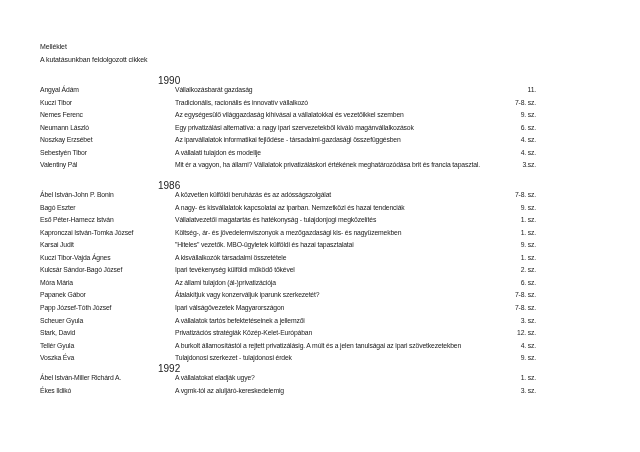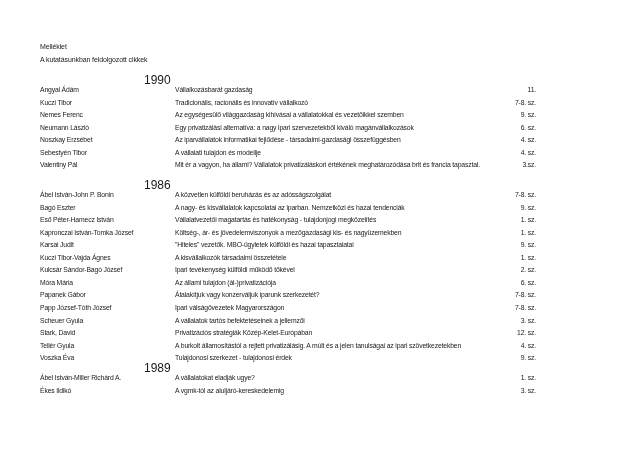--- a/index.html
+++ b/index.html
@@ -2,21 +2,21 @@
 <html><head>
 <meta charset="utf-8">
 <style>
   html, body { margin: 0; padding: 0; background: #ffffff; }
   body {
     width: 640px; height: 452px; position: relative; overflow: hidden;
     font-family: "Liberation Sans", sans-serif; color: #1a1a1a;
   }
   .page { position: absolute; left: 0; top: 0; width: 640px; height: 452px; }
   .hdr { position: absolute; left: 40px; font-size: 7px; line-height: 9px; letter-spacing: -0.1px; }
-  .year { position: absolute; left: 144px; font-size: 12px; line-height: 9px; }
+  .year { position: absolute; left: 158px; font-size: 10px; line-height: 9px; }
   .row { position: absolute; left: 0; width: 640px; height: 12px; font-size: 6.8px; line-height: 12px; letter-spacing: -0.15px; }
   .row .author { position: absolute; left: 40px; white-space: nowrap; }
   .row .title { position: absolute; left: 175px; white-space: nowrap; }
   .row .issue { position: absolute; right: 104px; white-space: nowrap; text-align: right; }
 </style>
 </head>
 <body>
 
 <div class="page">
   <div class="hdr" style="top:42px">Melléklet</div>
@@ -123,21 +123,21 @@
       <div class="row" style="top: 339.6px;">
         <span class="author">Tellér Gyula</span>
         <span class="title">A burkolt államosítástól a rejtett privatizálásig. A múlt és a jelen tanulságai az ipari szövetkezetekben</span>
         <span class="issue">4. sz.</span>
       </div>
       <div class="row" style="top: 352.15px;">
         <span class="author">Voszka Éva</span>
         <span class="title">Tulajdonosi szerkezet - tulajdonosi érdek</span>
         <span class="issue">9. sz.</span>
       </div>
-      <div class="year" style="top: 364px;">1989</div>
+      <div class="year" style="top: 364px;">1992</div>
       <div class="row" style="top: 372px;">
         <span class="author">Ábel István-Miller Richárd A.</span>
         <span class="title">A vállalatokat eladják ugye?</span>
         <span class="issue">1. sz.</span>
       </div>
       <div class="row" style="top: 384.55px;">
         <span class="author">Ékes Ildikó</span>
         <span class="title">A vgmk-tól az aluljáró-kereskedelemig</span>
         <span class="issue">3. sz.</span>
       </div>

